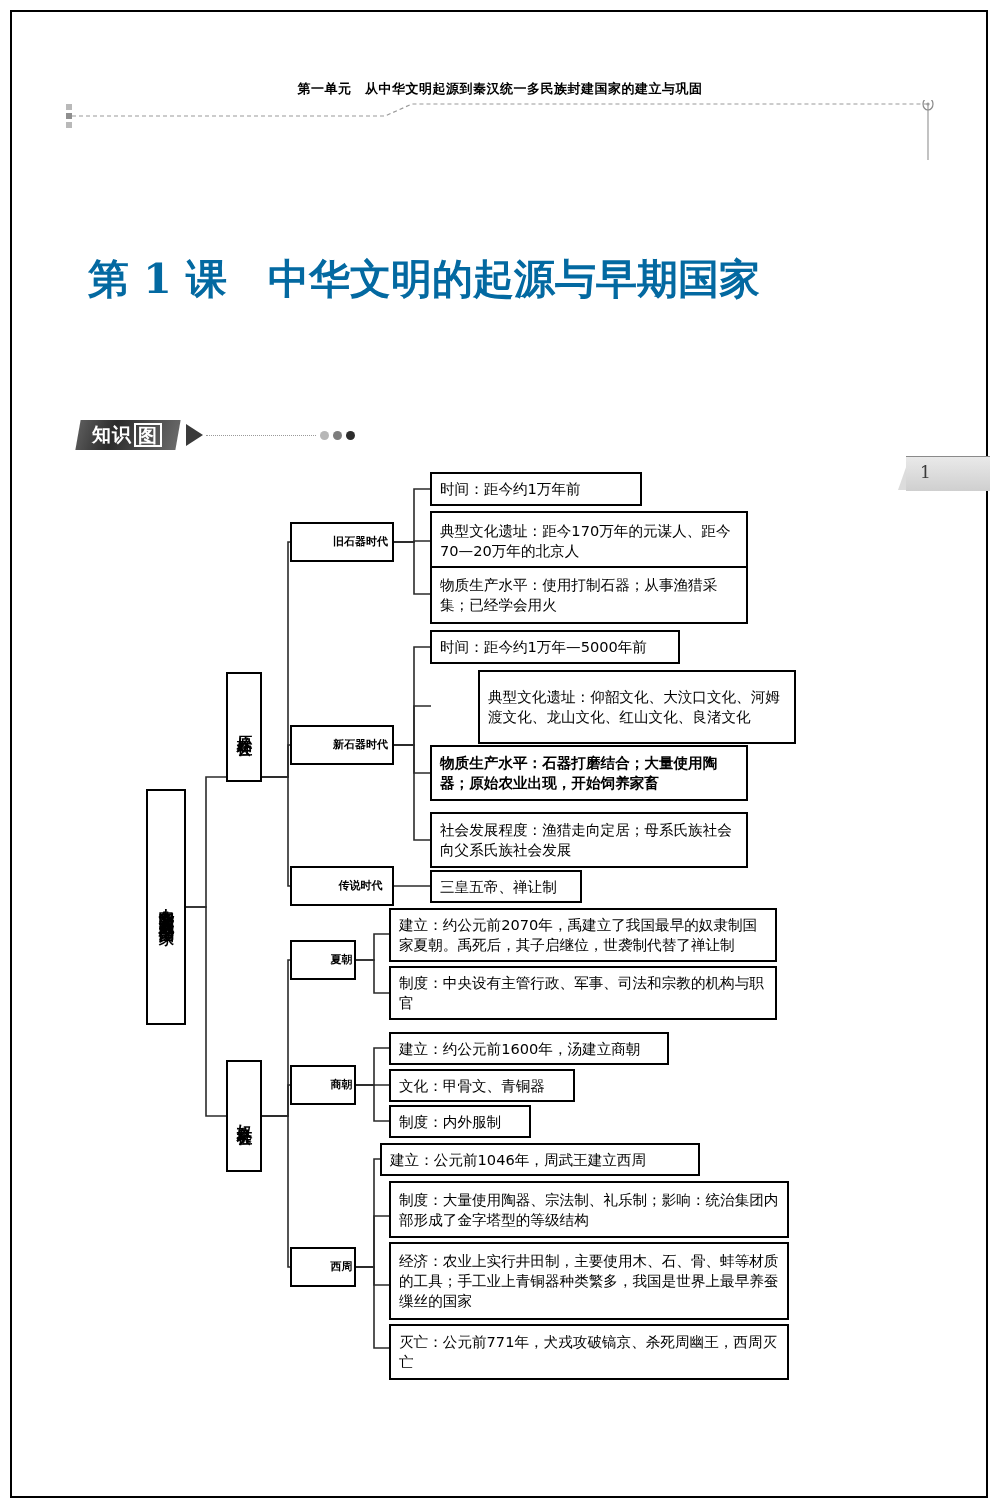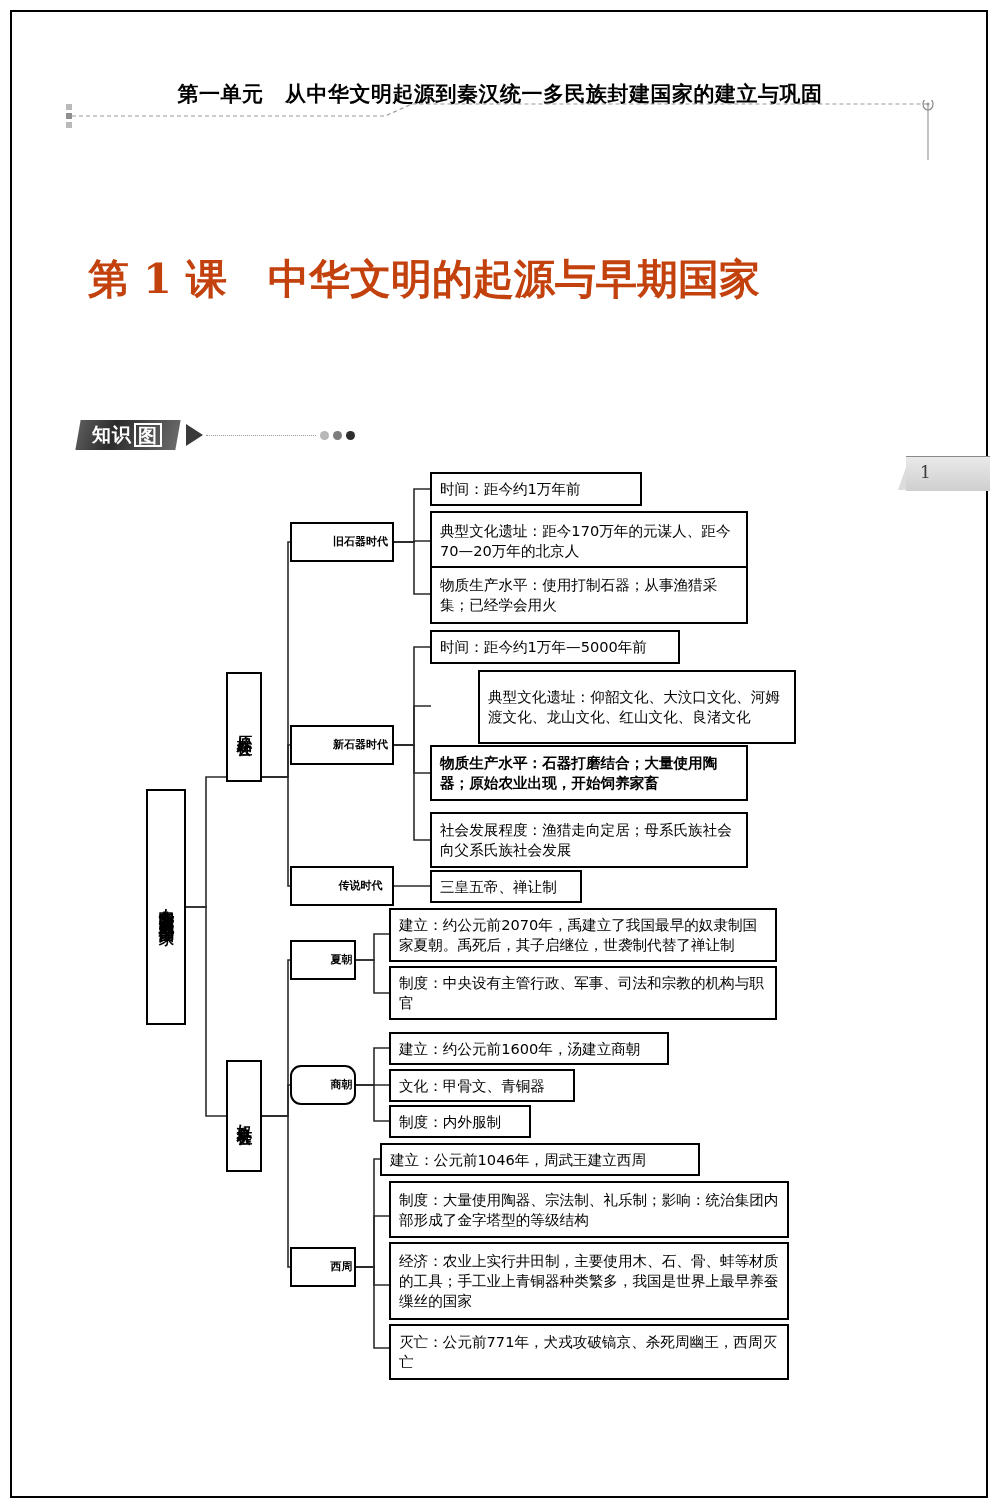--- a/index.html
+++ b/index.html
@@ -29,21 +29,21 @@
     box-sizing: border-box;
   }
 
   
   #running-head {
     position: absolute;
     left: 0;
     top: 80px;
     width: 1000px;
     text-align: center;
-    font-size: 21px;
+    font-size: 13px;
     font-weight: bold;
     letter-spacing: 0.5px;
     color: #000;
     white-space: nowrap;
   }
   #header-rule {
     position: absolute;
     left: 60px;
     top: 100px;
     width: 890px;
@@ -53,21 +53,21 @@
 
   
   #chapter-title {
     position: absolute;
     left: 0;
     top: 252px;
     width: 848px;
     text-align: center;
     font-size: 41px;
     font-weight: bold;
-    color: #c2410c;
+    color: #0369a1;
     white-space: nowrap;
     font-family: "DejaVu Serif", "Liberation Serif", serif;
   }
 
   
   #section-banner {
     position: absolute;
     left: 78px;
     top: 420px;
     height: 30px;
@@ -285,21 +285,21 @@
 
     <div class="node vertical" style="left:146px; top:789px; width:40px; height:236px;">中华文明的起源与早期国家</div>
 
     <div class="node vertical" style="left:226px; top:672px; width:36px; height:110px;">原始社会</div>
     <div class="node vertical" style="left:226px; top:1060px; width:36px; height:112px;">奴隶社会</div>
 
     <div class="node branch" style="left:290px; top:522px; width:104px; height:40px;">旧石器时代</div>
     <div class="node branch" style="left:290px; top:725px; width:104px; height:40px;">新石器时代</div>
     <div class="node branch" style="left:290px; top:866px; width:104px; height:40px;">传说时代</div>
     <div class="node branch" style="left:290px; top:940px; width:66px; height:40px;">夏朝</div>
-    <div class="node branch" style="left:290px; top:1065px; width:66px; height:40px;border-radius:11px;">商朝</div>
+    <div class="node branch" style="left:290px; top:1065px; width:66px; height:40px;">商朝</div>
     <div class="node branch" style="left:290px; top:1247px; width:66px; height:40px;">西周</div>
 
     <div class="node leaf" style="left:430px; top:472px; width:212px; height:34px;">
       <span>时间：距今约1万年前</span>
     </div>
     <div class="node leaf" style="left:430px; top:511px; width:318px; height:60px;">
       <span>典型文化遗址：距今170万年的元谋人、距今70—20万年的北京人</span>
     </div>
     <div class="node leaf" style="left:430px; top:566px; width:318px; height:58px;">
       <span>物质生产水平：使用打制石器；从事渔猎采集；已经学会用火</span>

